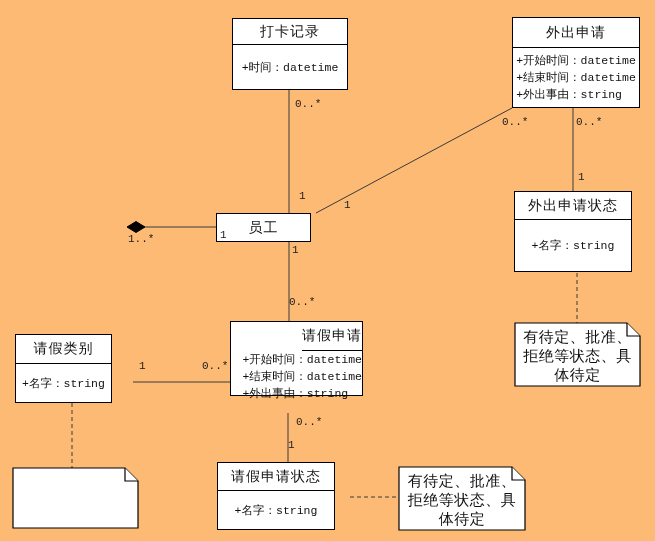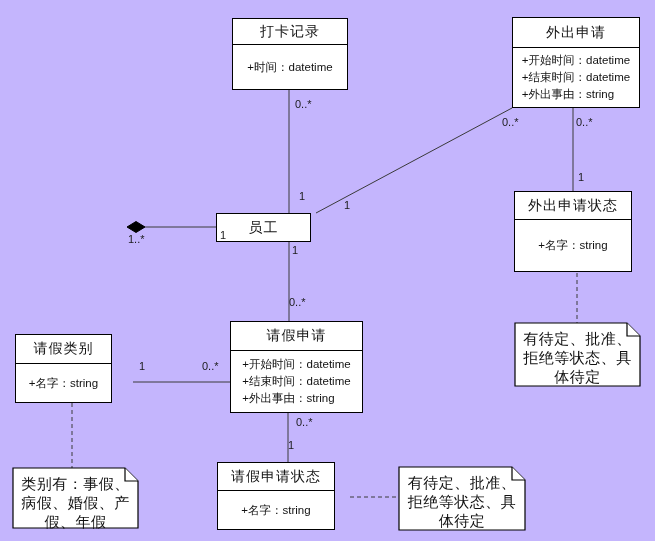--- a/index.html
+++ b/index.html
@@ -1,18 +1,18 @@
 <!DOCTYPE html>
 <html><head>
 <meta charset="utf-8">
 <style>
   html,body{margin:0;padding:0;background:#ffffff;}
   #canvas{
-    position:relative;width:655px;height:541px;background:#c4b5fd;overflow:hidden;
-    font-family:Liberation Sans, sans-serif;color:#111;
+    position:relative;width:655px;height:541px;background:#fdba74;overflow:hidden;
+    font-family:Liberation Mono, monospace;color:#111;
   }
   #wires{position:absolute;left:0;top:0;width:655px;height:541px;}
   .cls{
     position:absolute;box-sizing:border-box;background:#fff;border:1px solid #000;
     display:flex;flex-direction:column;
   }
   .cls .hd{
     flex:0 0 auto;display:flex;align-items:center;justify-content:center;
     font-size:14px;letter-spacing:1px;
   }
@@ -106,21 +106,21 @@
 
   <div class="cls has-attrs" style="left:15px;top:334px;width:97px;height:69px;">
     <div class="hd" style="height:28px;">请假类别</div>
     <div class="bd">
       <div class="bd-inner">
         <div>+名字：string</div>
       </div>
     </div>
   </div>
 
-  <div class="cls has-attrs" style="left:230px;top:321px;width:133px;height:92px;">
+  <div class="cls has-attrs" style="left:230px;top:321px;width:133px;height:75px;align-items:flex-end;">
     <div class="hd" style="height:28px;">请假申请</div>
     <div class="bd">
       <div class="bd-inner">
         <div>+开始时间：datetime</div>
         <div>+结束时间：datetime</div>
         <div>+外出事由：string</div>
       </div>
     </div>
   </div>
 
@@ -128,21 +128,20 @@
     <div class="hd" style="height:27px;">请假申请状态</div>
     <div class="bd">
       <div class="bd-inner">
         <div>+名字：string</div>
       </div>
     </div>
   </div>
 
   <div class="note-text" style="left:519px;top:329px;width:117px;">有待定、批准、拒绝等状态、具体待定</div>
 
-  <div class="note-text" style="left:17px;top:474px;width:117px;">类别有：事假、病假、婚假、产假、年假</div>
 
   <div class="note-text" style="left:403px;top:473px;width:118px;">有待定、批准、拒绝等状态、具体待定</div>
 
   <div class="mult" style="left:295px;top:99px;">0..*</div>
   <div class="mult" style="left:299px;top:191px;">1</div>
 
   <div class="mult" style="left:502px;top:117px;">0..*</div>
   <div class="mult" style="left:344px;top:200px;">1</div>
 
   <div class="mult" style="left:576px;top:117px;">0..*</div>

